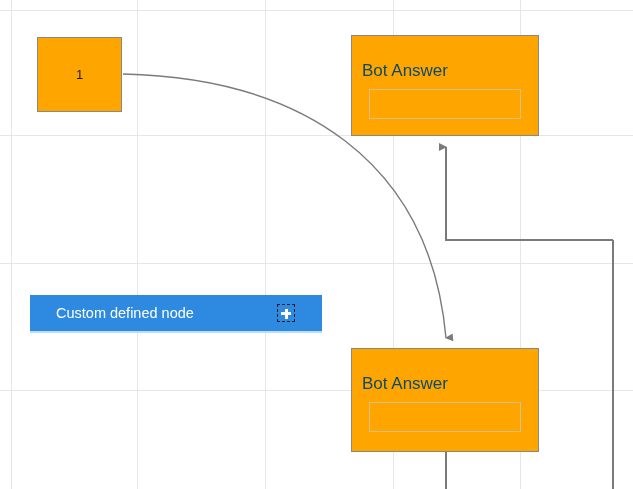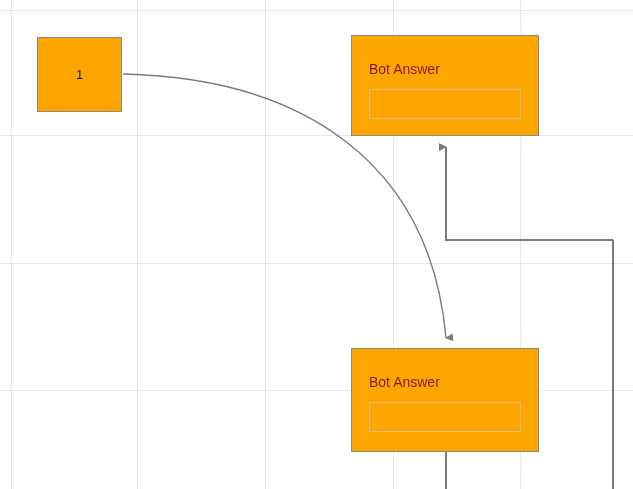--- a/index.html
+++ b/index.html
@@ -46,24 +46,24 @@
     align-items: center;
     justify-content: center;
   }
   .node-square .node-num {
     font-size: 13px;
     color: #1a1a1a;
     line-height: 1;
   }
   .node-bot .node-title {
     position: absolute;
-    left: 17px;
+    left: 10px;
     top: 26px;
-    font-size: 14px;
-    color: #7f1d1d;
+    font-size: 17px;
+    color: #0c4a6e;
     line-height: 1;
     white-space: nowrap;
   }
   .node-bot .node-slot {
     position: absolute;
     left: 17px;
     top: 53px;
     width: 152px;
     height: 30px;
     box-sizing: border-box;
@@ -175,14 +175,21 @@
   <div class="node node-bot" style="left:351px; top:35px; width:188px; height:101px;">
     <div class="node-title">Bot Answer</div>
     <div class="node-slot"></div>
   </div>
 
   <div class="node node-bot" style="left:351px; top:348px; width:188px; height:104px;">
     <div class="node-title">Bot Answer</div>
     <div class="node-slot"></div>
   </div>
 
+  <div class="custom-node-btn">
+    <span class="btn-label">Custom defined node</span>
+    <span class="plus-box">
+      <span class="bar-h"></span>
+      <span class="bar-v"></span>
+    </span>
+  </div>
 
 </div>
 
 </body></html>

